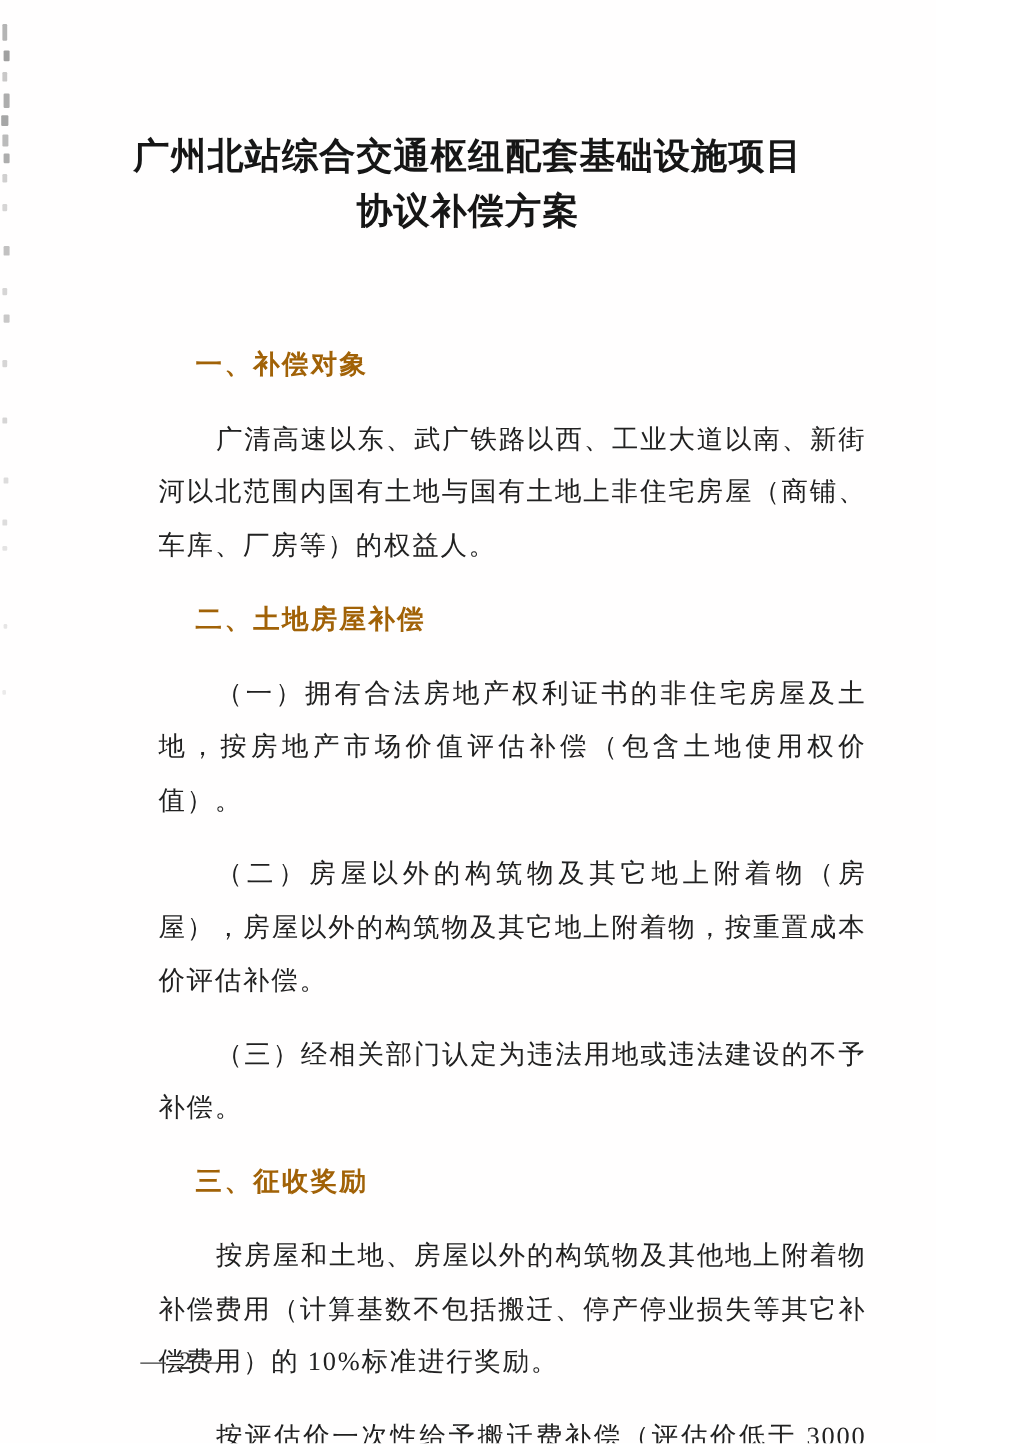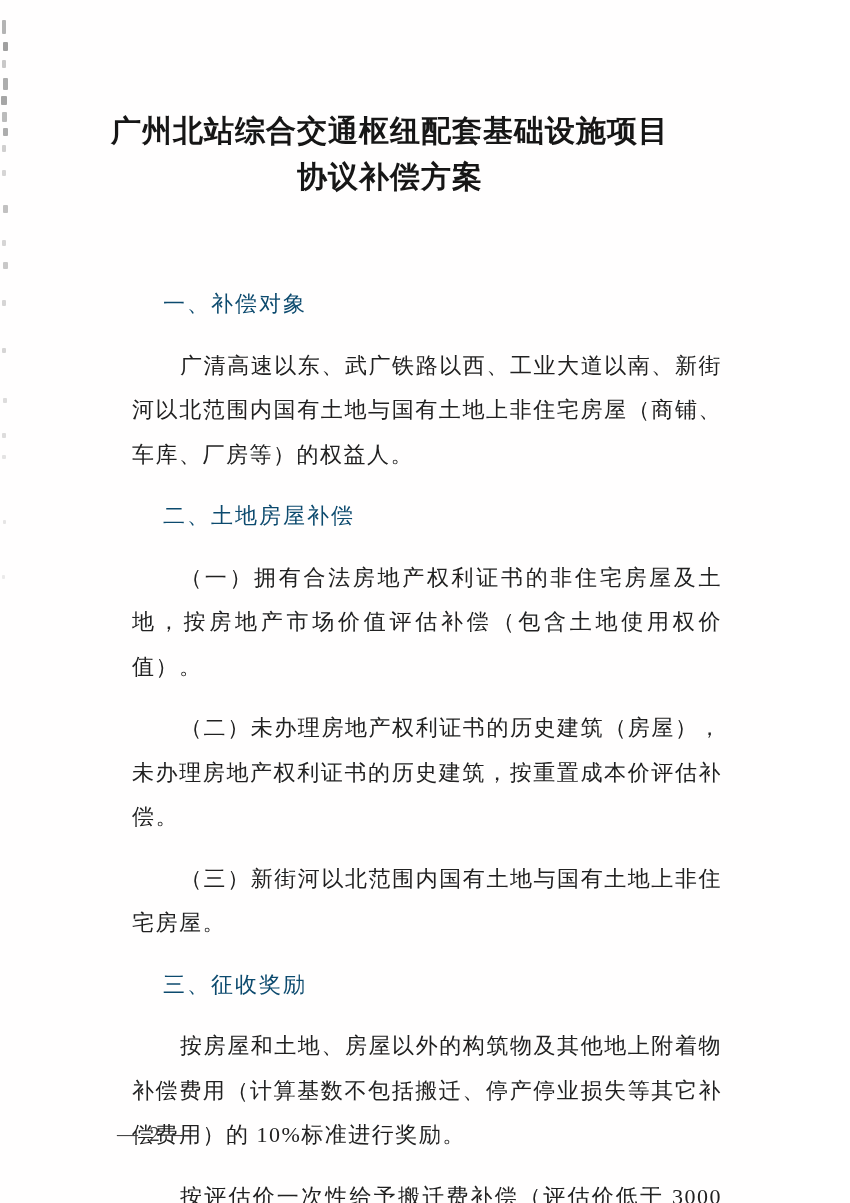--- a/index.html
+++ b/index.html
@@ -37,25 +37,25 @@
     font-family: "Liberation Serif", serif;
     font-size: 22px;
     line-height: 44.5px;
     letter-spacing: 1.5px;
     color: #212121;
   }
   .content h2 {
     margin: 0;
     font-family: "Liberation Sans", sans-serif;
     font-size: 22px;
-    font-weight: 400;
+    font-weight: 700;
     line-height: 44.5px;
     text-indent: 48px;
     letter-spacing: 2px;
-    color: #0c4a6e;
+    color: #a16207;
   }
   .content p {
     margin: 17px;
     text-indent: 48px;
     text-align: justify;
   }
   .page-number {
     position: absolute;
     left: 117px;
     top: 1122px;
@@ -89,22 +89,22 @@
     <span class="t-line">广州北站综合交通枢纽配套基础设施项目</span>
     <span class="t-line">协议补偿方案</span>
   </div>
 
   <div class="content">
     <h2>一、补偿对象</h2>
     <p>广清高速以东、武广铁路以西、工业大道以南、新街河以北范围内国有土地与国有土地上非住宅房屋（商铺、车库、厂房等）的权益人。</p>
 
     <h2>二、土地房屋补偿</h2>
     <p>（一）拥有合法房地产权利证书的非住宅房屋及土地，按房地产市场价值评估补偿（包含土地使用权价值）。</p>
-    <p>（二）未办理房地产权利证书的历史建筑（房屋），未办理房地产权利证书的历史建筑，按重置成本价评估补偿。</p>
-    <p>（三）新街河以北范围内国有土地与国有土地上非住宅房屋。</p>
+    <p>（二）房屋以外的构筑物及其它地上附着物（房屋），房屋以外的构筑物及其它地上附着物，按重置成本价评估补偿。</p>
+    <p>（三）经相关部门认定为违法用地或违法建设的不予补偿。</p>
 
     <h2>三、征收奖励</h2>
     <p>按房屋和土地、房屋以外的构筑物及其他地上附着物补偿费用（计算基数不包括搬迁、停产停业损失等其它补偿费用）的 10%标准进行奖励。</p>
 
     <p>按评估价一次性给予搬迁费补偿（评估价低于 3000 元</p>
   </div>
 
   <div class="page-number">— 2 —</div>
 
   <div>

